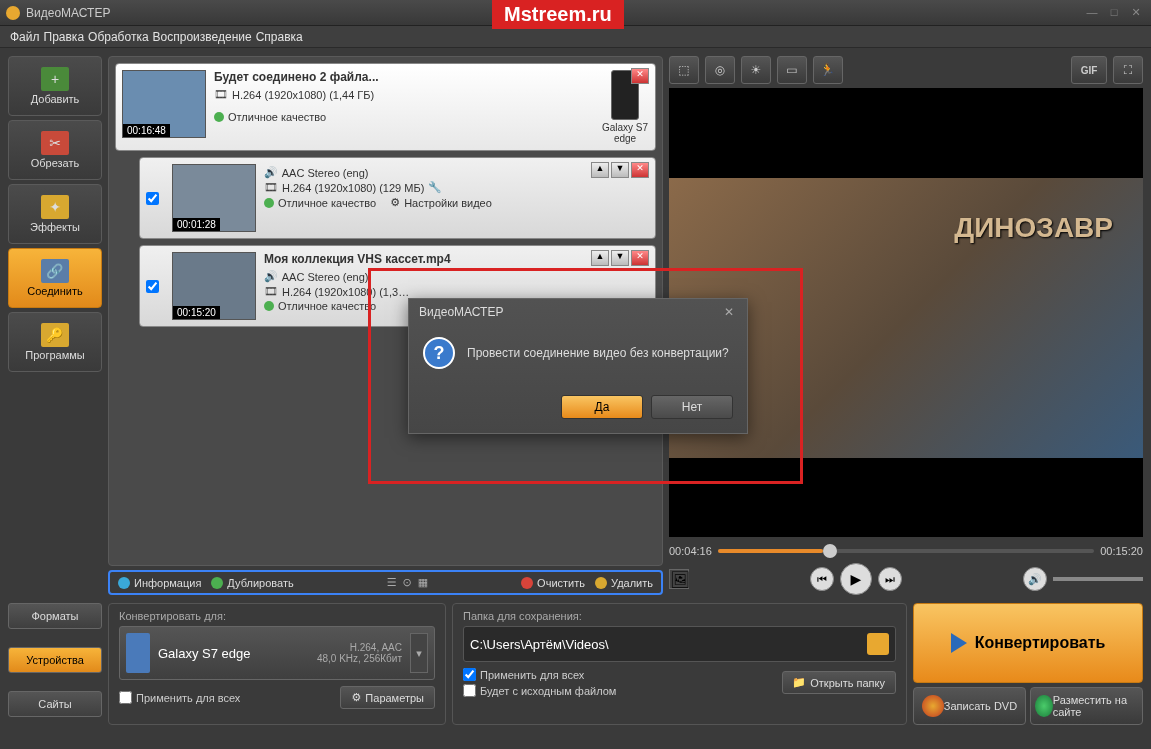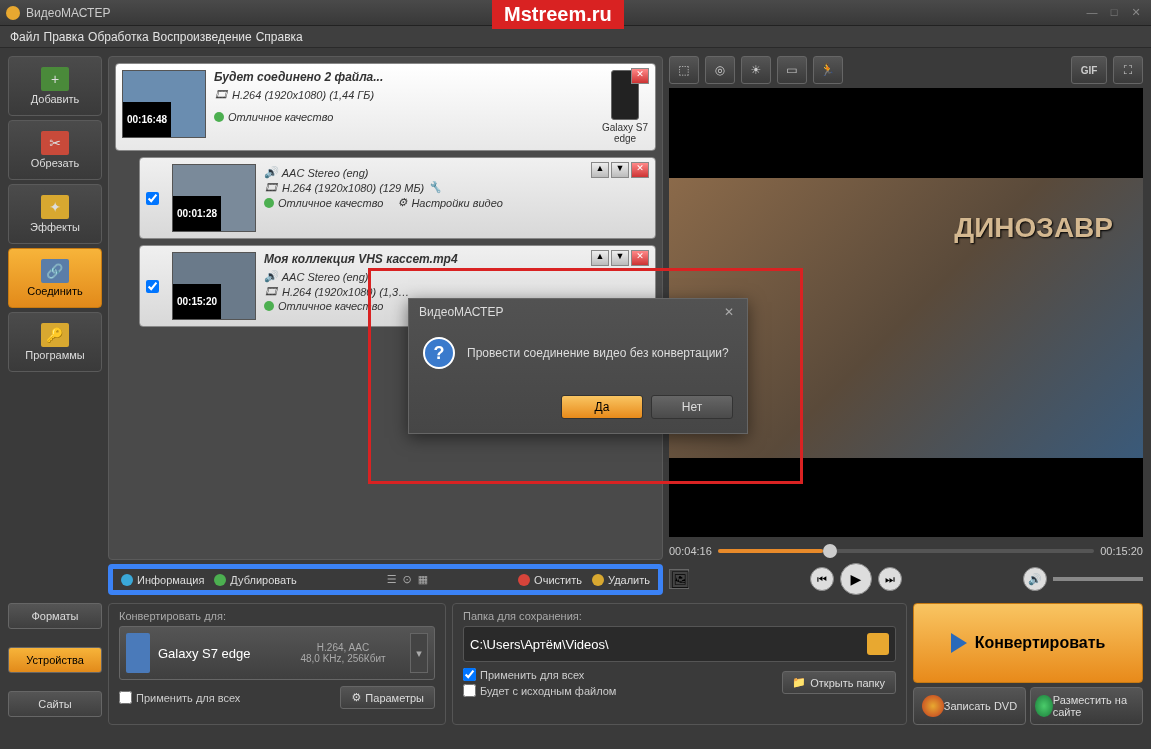--- a/index.html
+++ b/index.html
@@ -15,31 +15,31 @@
 .sidebar { width: 94px; display: flex; flex-direction: column; gap: 4px; }
 .sbtn { background: linear-gradient(#4b4b4b,#3a3a3a); border: 1px solid #5a5a5a; border-radius: 4px; height: 60px; display: flex; flex-direction: column; align-items: center; justify-content: center; color: #ddd; font-size: 11px; cursor: pointer; gap: 2px; }
 .sbtn.active { background: linear-gradient(#f7b43a,#e28a1a); color: #000; border-color: #c77a12; }
 .sbtn .ic { width: 28px; height: 24px; background: #5a7da8; border-radius: 2px; display:flex;align-items:center;justify-content:center;font-size:14px; }
 .center { flex: 1; display: flex; flex-direction: column; }
 .filelist { background: #4a4a4a; border: 1px solid #5a5a5a; border-radius: 4px; flex: 1; padding: 6px; overflow: hidden; }
 .fitem { background: linear-gradient(#f0f0f0,#d8d8d8); border: 1px solid #888; border-radius: 4px; margin-bottom: 6px; display: flex; padding: 6px; gap: 8px; position: relative; }
 .fitem.first { background: linear-gradient(#fff,#e8e8e8); }
 .fitem .chk { width: 18px; display:flex;align-items:center; }
 .fitem .thumb { width: 84px; height: 68px; background: #6a8db0; border: 1px solid #555; position: relative; }
-.fitem .dur { position: absolute; bottom: 0; left: 0; background: #000; color: #fff; font-size: 10px; font-weight: bold; padding: 12px 4px; }
-.fitem .meta { flex: 1; font-size: 11px; color: #333; font-style: italic; }
+.fitem .dur { position: absolute; bottom: 0; left: 0; background: #000; color: #fff; font-size: 10px; font-weight: normal; padding: 1px 4px; }
+.fitem .meta { flex: 1; font-size: 11px; color: #333; }
 .fitem .meta .ttl { font-weight: bold; font-size: 12px; margin-bottom: 4px; }
 .fitem .meta .row { display: flex; align-items: center; gap: 4px; margin: 2px 0; }
 .fitem .qdot { width: 10px; height: 10px; background: #4caf50; border-radius: 50%; display: inline-block; }
 .fitem .dev { width: 48px; text-align: center; font-size: 10px; color: #333; }
 .fitem .dev .ph { width: 28px; height: 50px; background: #222; border: 1px solid #666; margin: 0 auto 2px; border-radius: 3px; }
 .fitem .ctrl { position: absolute; right: 6px; top: 4px; display: flex; gap: 2px; }
 .fitem .ctrl .b { width: 18px; height: 16px; background: linear-gradient(#eee,#bbb); border: 1px solid #888; font-size: 9px; text-align: center; cursor: pointer; }
 .fitem .ctrl .b.close { background: linear-gradient(#f88,#c33); color:#fff; }
-.bottombar { display: flex; align-items: center; margin-top: 4px; background: #3a3a3a; border: 5px solid #3b82f6; border-radius: 4px; padding: 4px 8px; gap: 10px; font-size: 11px; color: #ddd; }
+.bottombar { display: flex; align-items: center; margin-top: 4px; background: #3a3a3a; border: 2px solid #3b82f6; border-radius: 4px; padding: 4px 8px; gap: 10px; font-size: 11px; color: #ddd; }
 .bottombar .bb { display:flex; align-items:center; gap:4px; cursor:pointer; }
 .bottombar .bdot { width:12px;height:12px;border-radius:50%;display:inline-block; }
 .preview { width: 474px; display: flex; flex-direction: column; }
 .ptoolbar { display: flex; gap: 6px; margin-bottom: 4px; }
 .ptoolbar .tb { width: 30px; height: 28px; background: linear-gradient(#555,#3a3a3a); border: 1px solid #666; border-radius: 3px; cursor: pointer; display:flex;align-items:center;justify-content:center;color:#ccc;font-size:12px; }
 .ptoolbar .sp { flex: 1; }
 .vframe { flex: 1; background: #000; position: relative; }
 .vframe .img { position:absolute; left:0; top:90px; width:100%; height:280px; background: linear-gradient(135deg,#8b6a4a,#5a4a3a,#3a5a7a); }
 .vframe .txt { position:absolute; right:30px; top:124px; color:#d4b890; font-size:28px; font-weight:bold; text-shadow:1px 1px 2px #000; }
 .ptime { display:flex; align-items:center; margin-top:8px; font-size:11px; color:#ccc; gap:6px; }
@@ -282,21 +282,21 @@
     <div class="t">Сайты</div>
   </div>
 
   <div class="panel" style="width:338px">
     <div class="hdr">Конвертировать для:</div>
     <div class="devbox">
       <div class="ph2"></div>
       <div class="info">
         <div class="n">Galaxy S7 edge</div>
       </div>
-      <div class="info" style="text-align:center">
+      <div class="info" style="text-align:right">
         <div class="f">H.264, AAC</div>
         <div class="f">48,0 KHz, 256Кбит</div>
       </div>
       <div class="dd">▾</div>
     </div>
     <div style="display:flex;align-items:center">
       <label class="chk2">
           <input type="checkbox" style="">
           <span>Применить для всех</span>
         </label>

